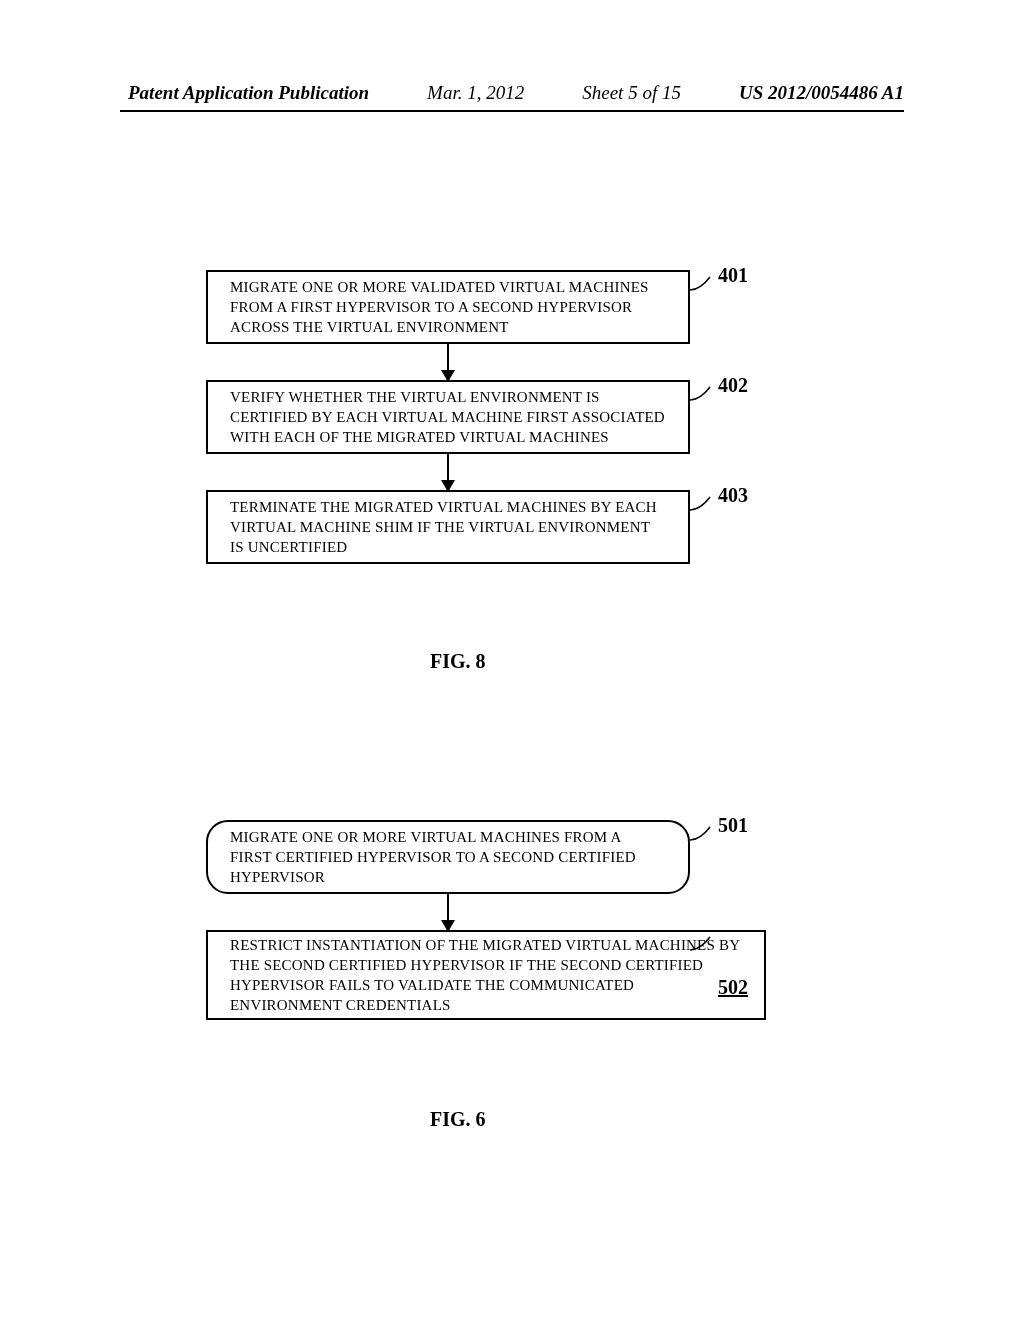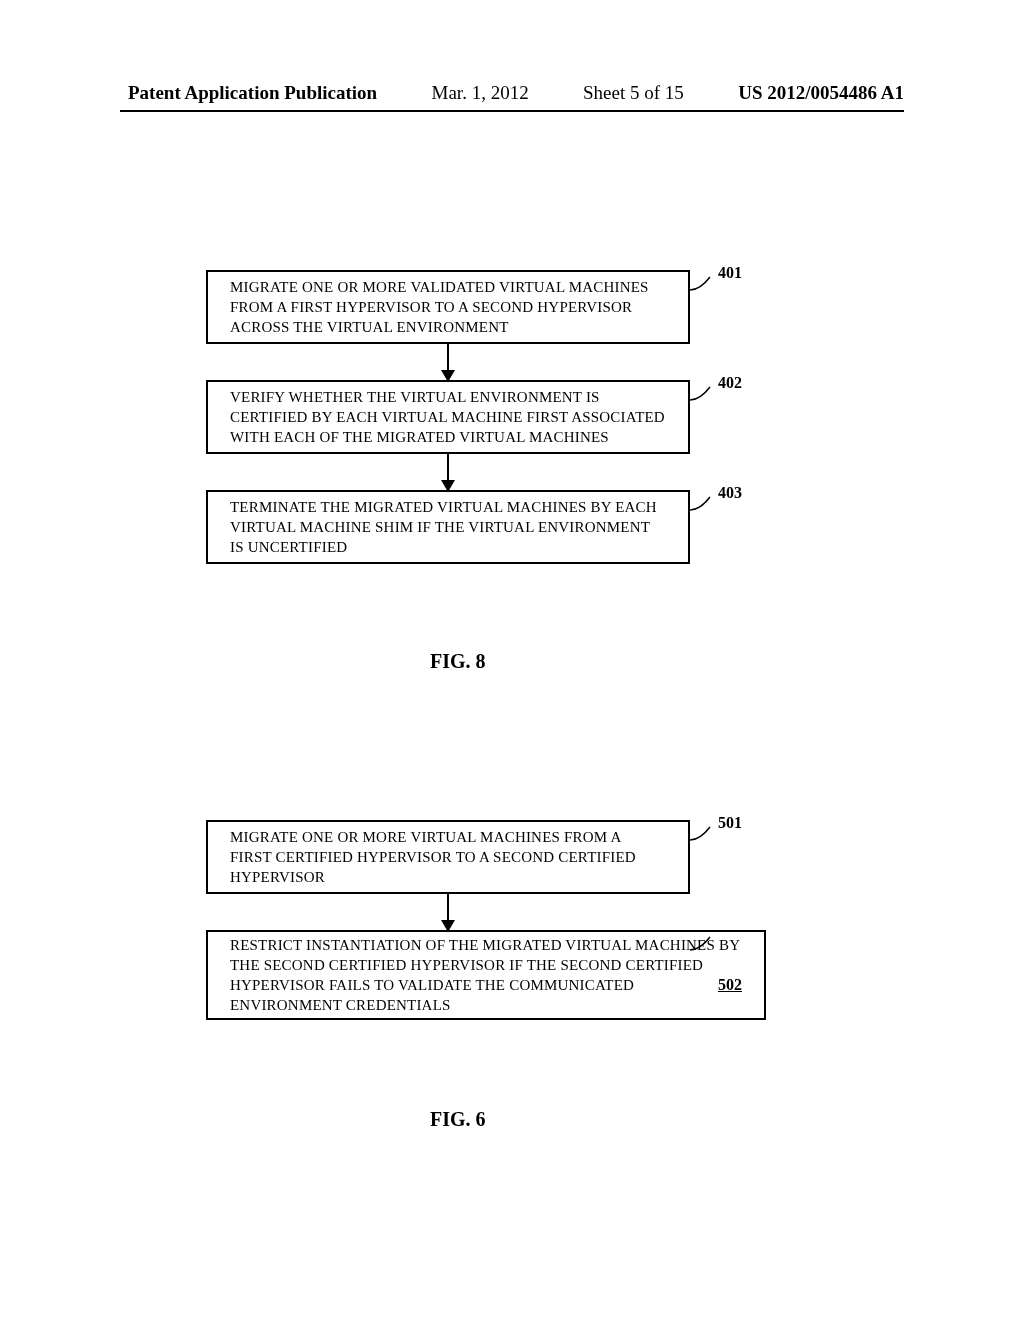--- a/index.html
+++ b/index.html
@@ -13,20 +13,21 @@
     .header {
       position: absolute;
       top: 82px;
       left: 0;
       width: 1024px;
       padding: 0 120px 0 128px;
       display: flex;
       justify-content: space-between;
       align-items: baseline;
       font-size: 19px;
+      font-style: italic;
     }
     .header .pub { font-weight: bold; }
     .header .date { }
     .header .sheet { }
     .header .appno { font-weight: bold; }
     .hr {
       position: absolute;
       top: 110px;
       left: 120px;
       width: 784px;
@@ -43,21 +44,21 @@
       align-items: center;
       justify-content: center;
       text-align: left;
       padding: 8px 22px;
       font-size: 15px;
       line-height: 1.35;
       letter-spacing: 0.2px;
     }
     .label {
       position: absolute;
-      font-size: 16px;
+      font-size: 20px;
       font-weight: bold;
     }
     .caption {
       position: absolute;
       font-size: 20px;
       font-weight: bold;
     }
 
     
     .leader {
@@ -95,21 +96,21 @@
     #lead403 { left: 690px; top: 496px; }
 
     #conn401-402 { left: 447px; top: 344px; height: 28px; }
     #ah401 { left: 441px; top: 370px; }
     #conn402-403 { left: 447px; top: 454px; height: 28px; }
     #ah402 { left: 441px; top: 480px; }
 
     #fig4cap { left: 430px; top: 650px; }
 
     
-    #box501 { left: 206px; top: 820px; width: 484px; height: 74px; }
+    #box501 { left: 206px; top: 820px; width: 484px; height: 74px; border-radius: 22px; }
     #box502 { left: 206px; top: 930px; width: 560px; height: 90px; }
 
     #lbl501 { left: 718px; top: 814px; }
     #lbl502 { left: 718px; top: 976px; text-decoration: underline; }
 
     #lead501 { left: 690px; top: 826px; }
     #lead502 { left: 690px; top: 936px; }
 
     #conn501-502 { left: 447px; top: 894px; height: 28px; }
     #ah501 { left: 441px; top: 920px; }

